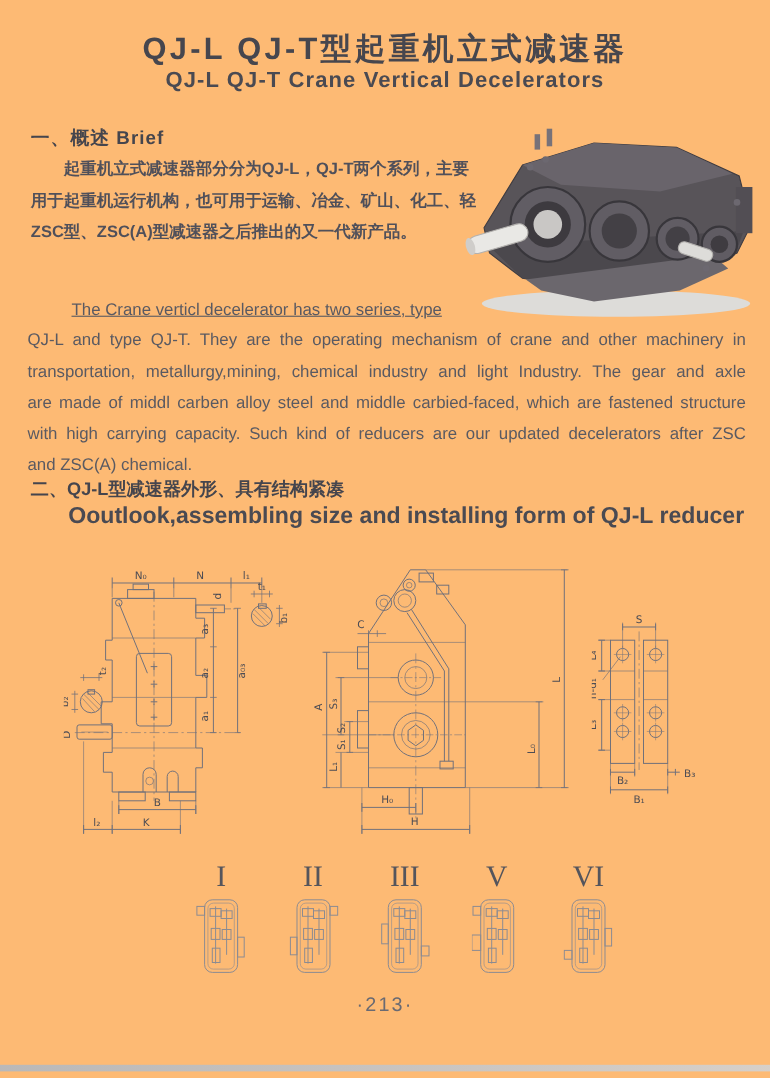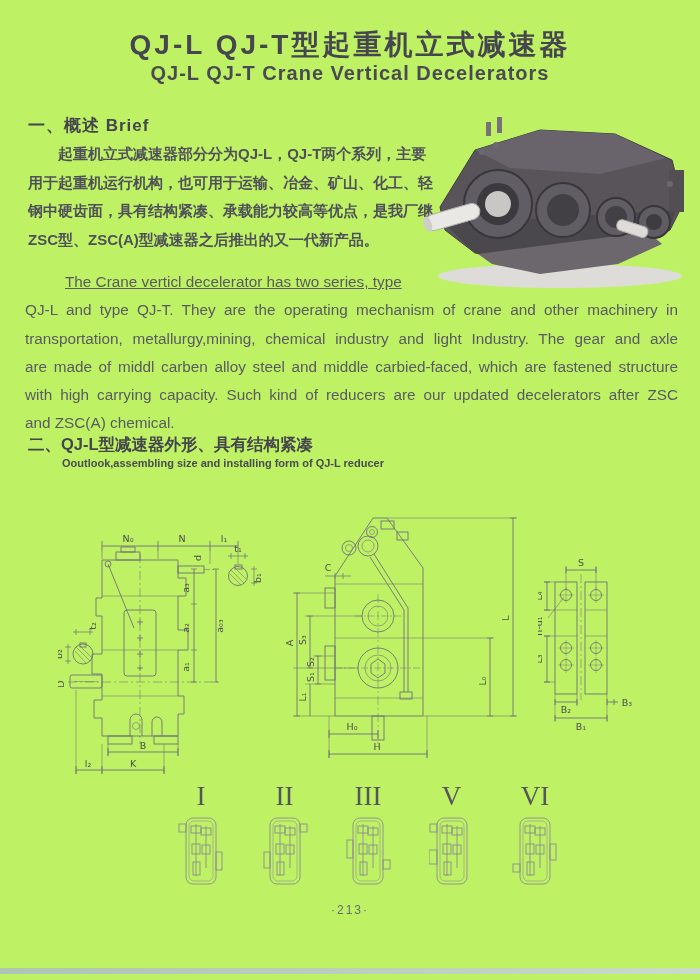--- a/index.html
+++ b/index.html
@@ -1,59 +1,58 @@
 <!DOCTYPE html>
 <html><head>
 <meta charset="utf-8">
 <style>
   html,body{margin:0;padding:0;background:#e8e8e6;}
-  .page{position:relative;width:700px;height:980px;background:#bef264;overflow:hidden;
+  .page{position:relative;width:700px;height:980px;background:#fdba74;overflow:hidden;
         font-family:"Liberation Sans",sans-serif;color:#4c4c54;}
   .abs{position:absolute;}
   .title-zh{top:26px;left:0;width:700px;text-align:center;font-size:28px;font-weight:bold;
             letter-spacing:3px;color:#46464e;}
   .title-en{top:62px;left:0;width:700px;text-align:center;font-size:20px;font-weight:bold;
             letter-spacing:1px;color:#4a4a52;}
   .sec1-head{top:114px;left:28px;font-size:17px;font-weight:bold;color:#45454d;letter-spacing:1px;}
   .zh-para{top:140px;left:28px;width:398px;font-size:15px;line-height:28.5px;color:#50505a;font-weight:bold;}
   .zh-line{text-align:justify;text-align-last:justify;white-space:nowrap;}
   .zh-line.first{text-indent:30px;}
   .zh-line.last{text-align-last:left;}
   .en-para{top:268px;left:25px;width:653px;font-size:15.3px;line-height:28.3px;color:#5a5a62;}
   .en-line{text-align:justify;text-align-last:justify;}
   .en-line.first{text-align-last:left;text-indent:40px;text-decoration:underline;}
   .en-line.last{text-align-last:left;}
   .photo-box{top:112px;left:420px;width:278px;height:182px;}
   .sec2-zh{top:434px;left:28px;font-size:16.5px;font-weight:bold;color:#45454d;}
-  .sec2-en{top:457px;left:62px;font-size:11px;font-weight:bold;color:#4a4a52;}
+  .sec2-en{top:457px;left:62px;font-size:21px;font-weight:bold;color:#4a4a52;}
   .drawing{position:absolute;}
-  .d-side{top:504px;left:58px;}
+  .d-side{top:488px;left:58px;}
   .d-front{top:488px;left:285px;}
   .d-base{top:548px;left:538px;}
   svg text{font-family:"DejaVu Sans",sans-serif;font-size:9.5px;fill:#4c4c54;}
   .forms-row{top:780px;left:170px;width:396px;display:flex;justify-content:space-between;}
   .form-cell{width:62px;text-align:center;}
   .numeral{font-family:"Liberation Serif",serif;font-size:27px;color:#55555c;height:32px;line-height:32px;}
-  .page-num{top:903px;left:0;width:700px;text-align:center;font-size:12px;letter-spacing:2px;color:#6a6a72;}
+  .page-num{top:903px;left:0;width:700px;text-align:center;font-size:18px;letter-spacing:2px;color:#6a6a72;}
   .bottom-edge{top:968px;left:0;width:700px;height:6px;background:linear-gradient(90deg,#a9b8c9 0%,#bcc7d4 55%,#cdd5de 100%);opacity:.8;}
 </style>
 </head>
 <body>
 
 <div class="page">
 
   <div class="abs title-zh">QJ-L  QJ-T型起重机立式减速器</div>
   <div class="abs title-en">QJ-L   QJ-T  Crane Vertical Decelerators</div>
 
   <div class="abs sec1-head">一、概述  Brief</div>
 
   <div class="abs zh-para">
     <div class="zh-line first">起重机立式减速器部分分为QJ-L，QJ-T两个系列，主要</div>
     <div class="zh-line">用于起重机运行机构，也可用于运输、冶金、矿山、化工、轻</div>
-    <div class="zh-line">钢中硬齿面，具有结构紧凑、承载能力较高等优点，是我厂继</div>
     <div class="zh-line last">ZSC型、ZSC(A)型减速器之后推出的又一代新产品。</div>
   </div>
 
   <div class="abs photo-box">
     <svg width="278" height="182" viewBox="0 0 278 182">
       <ellipse cx="140" cy="164" rx="122" ry="12" fill="#dddcd9"></ellipse>
       <polygon points="20,95 55,38 120,18 195,22 252,48 263,92 250,118 200,140 120,152 55,141 25,118" fill="#585459" stroke="#3f3c41" stroke-width="1"></polygon>
       <polygon points="55,38 120,18 195,22 246,46 180,62 90,56" fill="#69646b"></polygon>
       <polygon points="25,112 256,98 248,120 198,140 120,152 55,141" fill="#4b484d"></polygon>
       <polygon points="58,142 228,120 242,132 198,152 120,162 72,152" fill="#6b676d"></polygon>

